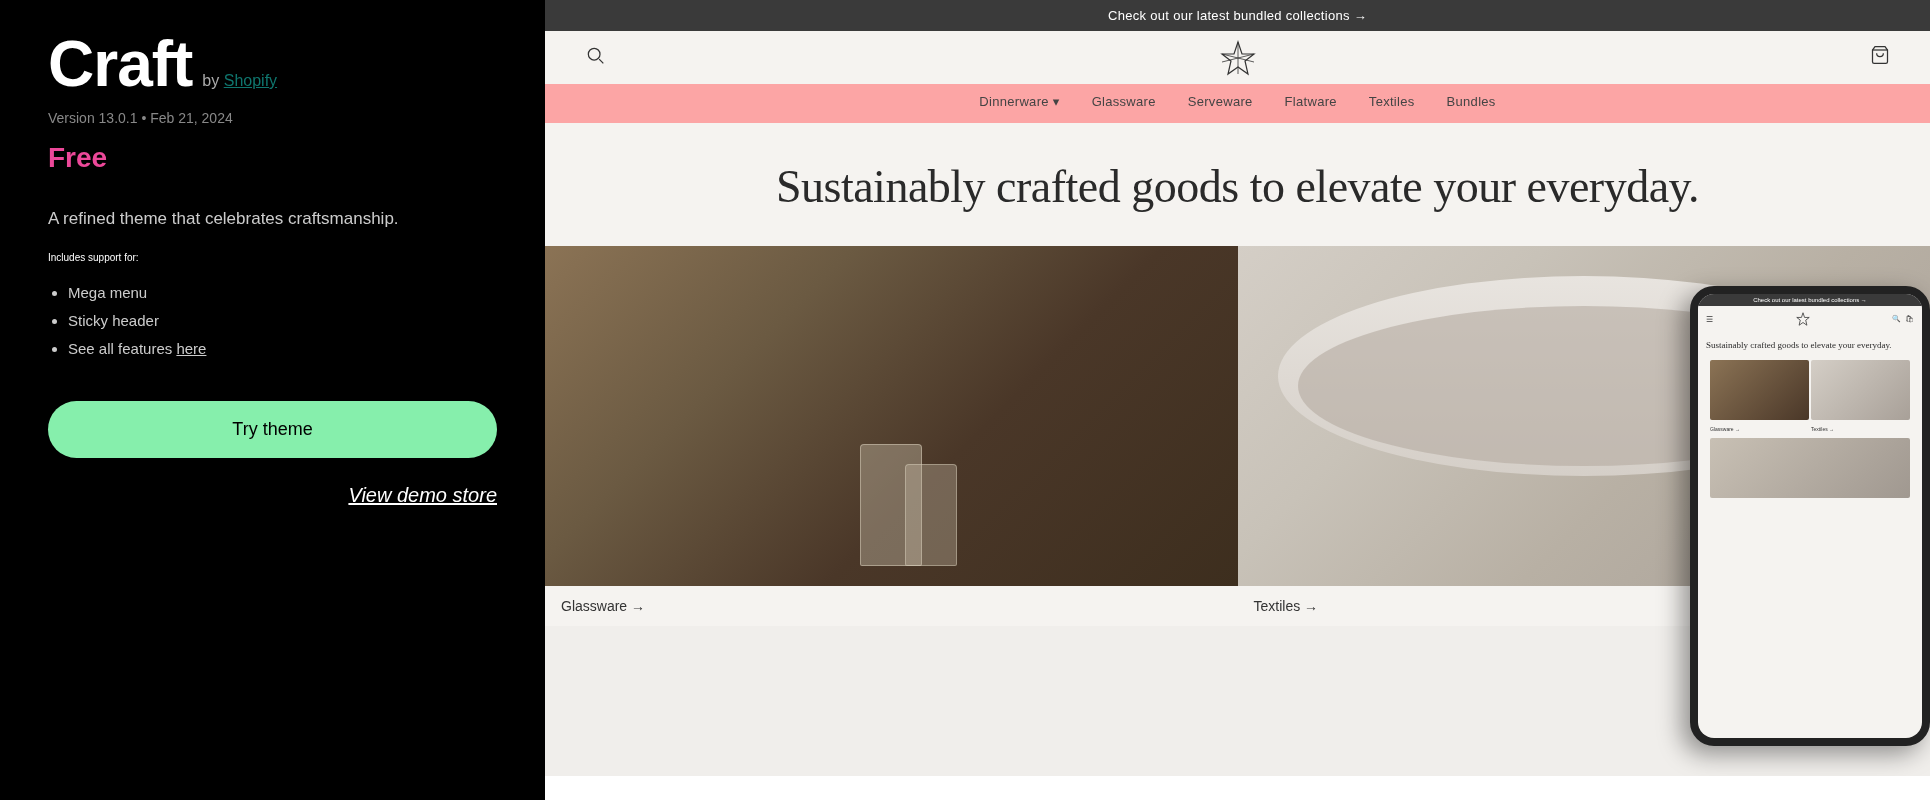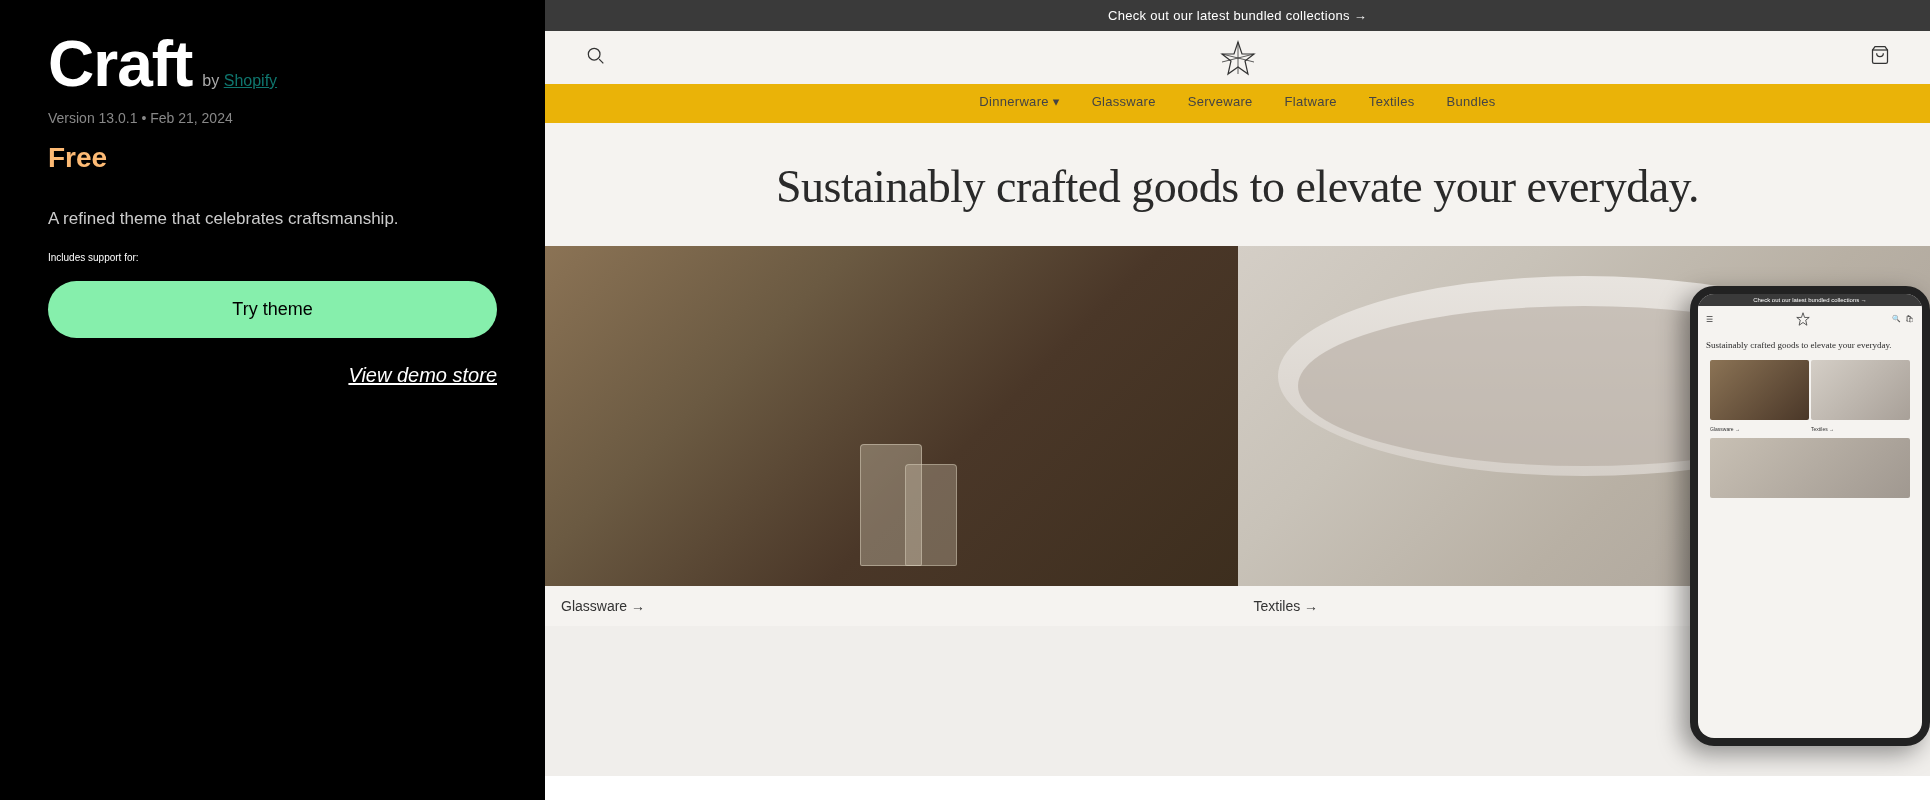--- a/index.html
+++ b/index.html
@@ -47,21 +47,21 @@
 
     .version-info {
       font-size: 14px;
       color: #888;
       margin-bottom: 8px;
     }
 
     .price-badge {
       font-size: 28px;
       font-weight: 600;
-      color: #fdba74;
+      color: #ec4899;
       margin-bottom: 24px;
     }
 
     .description {
       font-size: 17px;
       color: #ccc;
       line-height: 1.5;
       margin-bottom: 12px;
     }
 
@@ -193,21 +193,21 @@
     }
 
     .cart-icon {
       font-size: 18px;
       color: #333;
       cursor: pointer;
     }
 
     
     .category-nav {
-      background: #eab308;
+      background: #fca5a5;
       display: flex;
       align-items: center;
       justify-content: center;
       gap: 32px;
       padding: 10px 40px 14px;
     }
 
     .category-nav a {
       font-size: 13px;
       color: #444;
@@ -453,20 +453,32 @@
     <h1 class="theme-title">Craft</h1>
     <span class="by-shopify">
       <span>by</span>
       <a href="#">Shopify</a>
     </span>
   </div>
   <div class="version-info">Version 13.0.1 • Feb 21, 2024</div>
   <div class="price-badge">Free</div>
   <p class="description">A refined theme that celebrates craftsmanship.</p>
   <p class="support-heading">Includes support for:</p>
+  <ul class="support-list">
+    <li>
+      <span>Mega menu</span>
+    </li>
+    <li>
+      <span>Sticky header</span>
+    </li>
+    <li>
+      <span>See all features</span>
+      <a href="#">here</a>
+    </li>
+  </ul>
   <button class="try-theme-btn">Try theme</button>
   <a href="#" class="view-demo-link">View demo store</a>
 </div>
 
 <div class="right-panel">
   <div class="store-preview">
 
     <div class="announcement-bar">
       <span>Check out our latest bundled collections →</span>
     </div>

